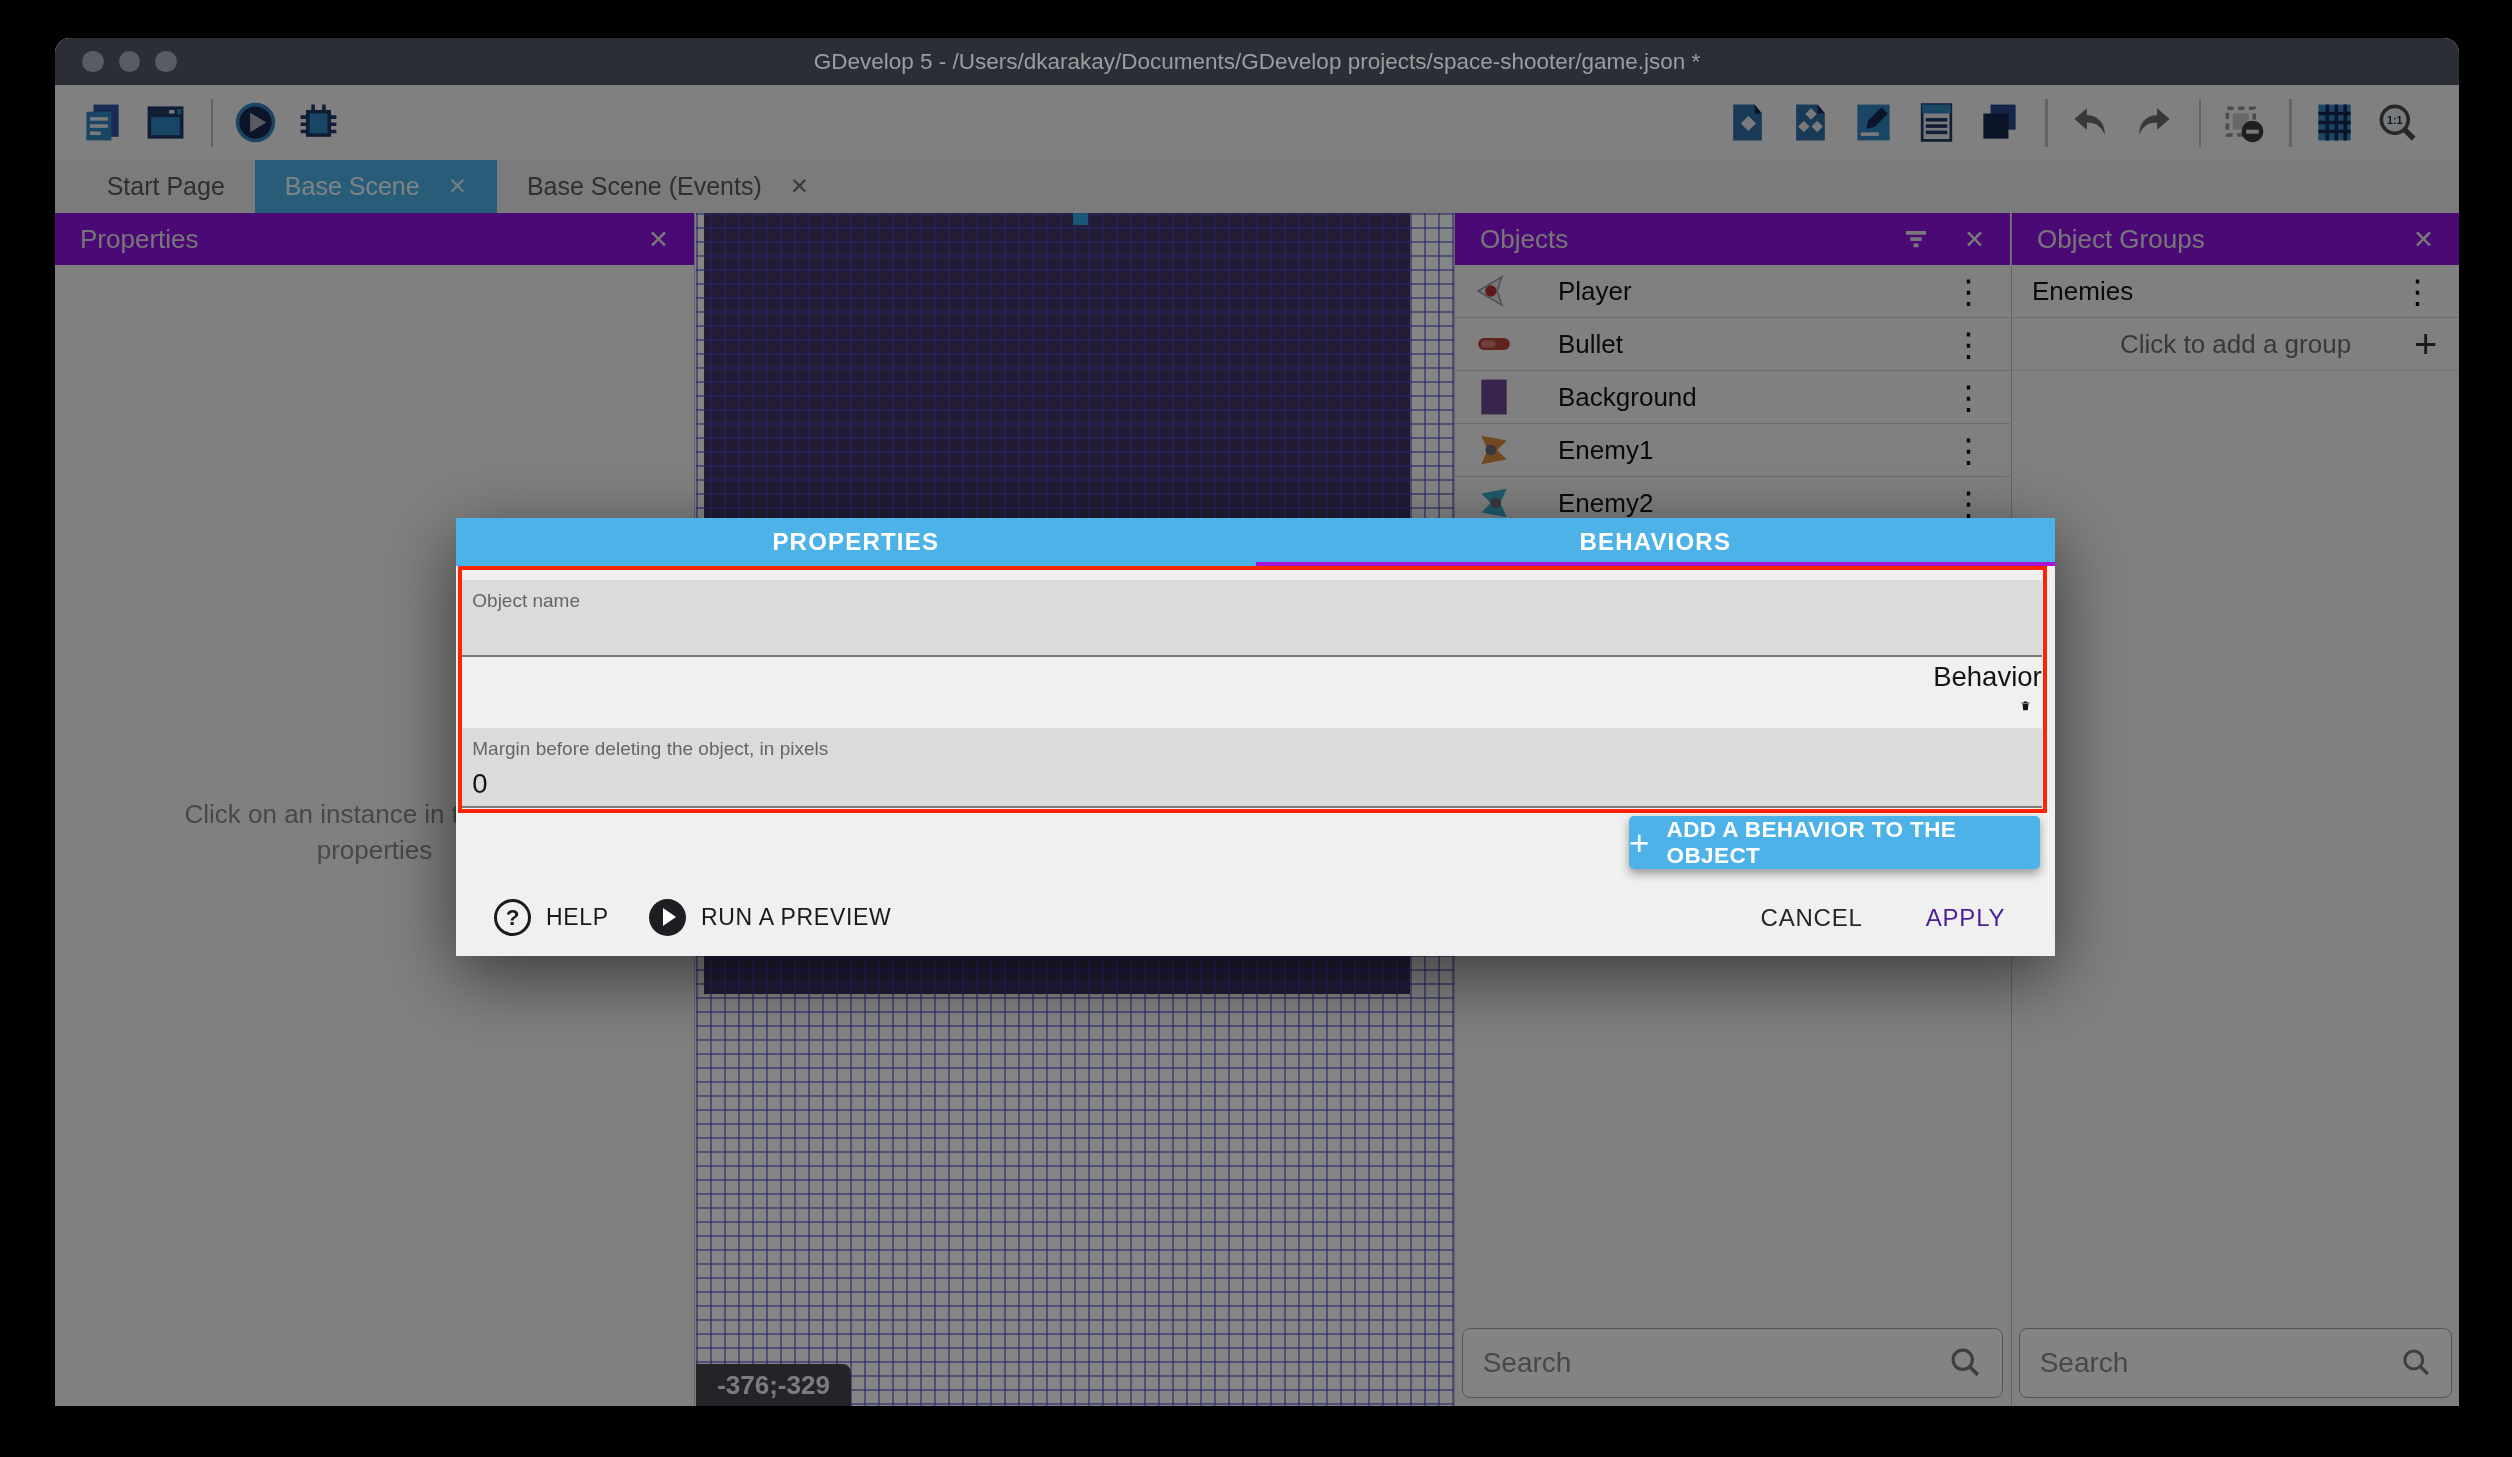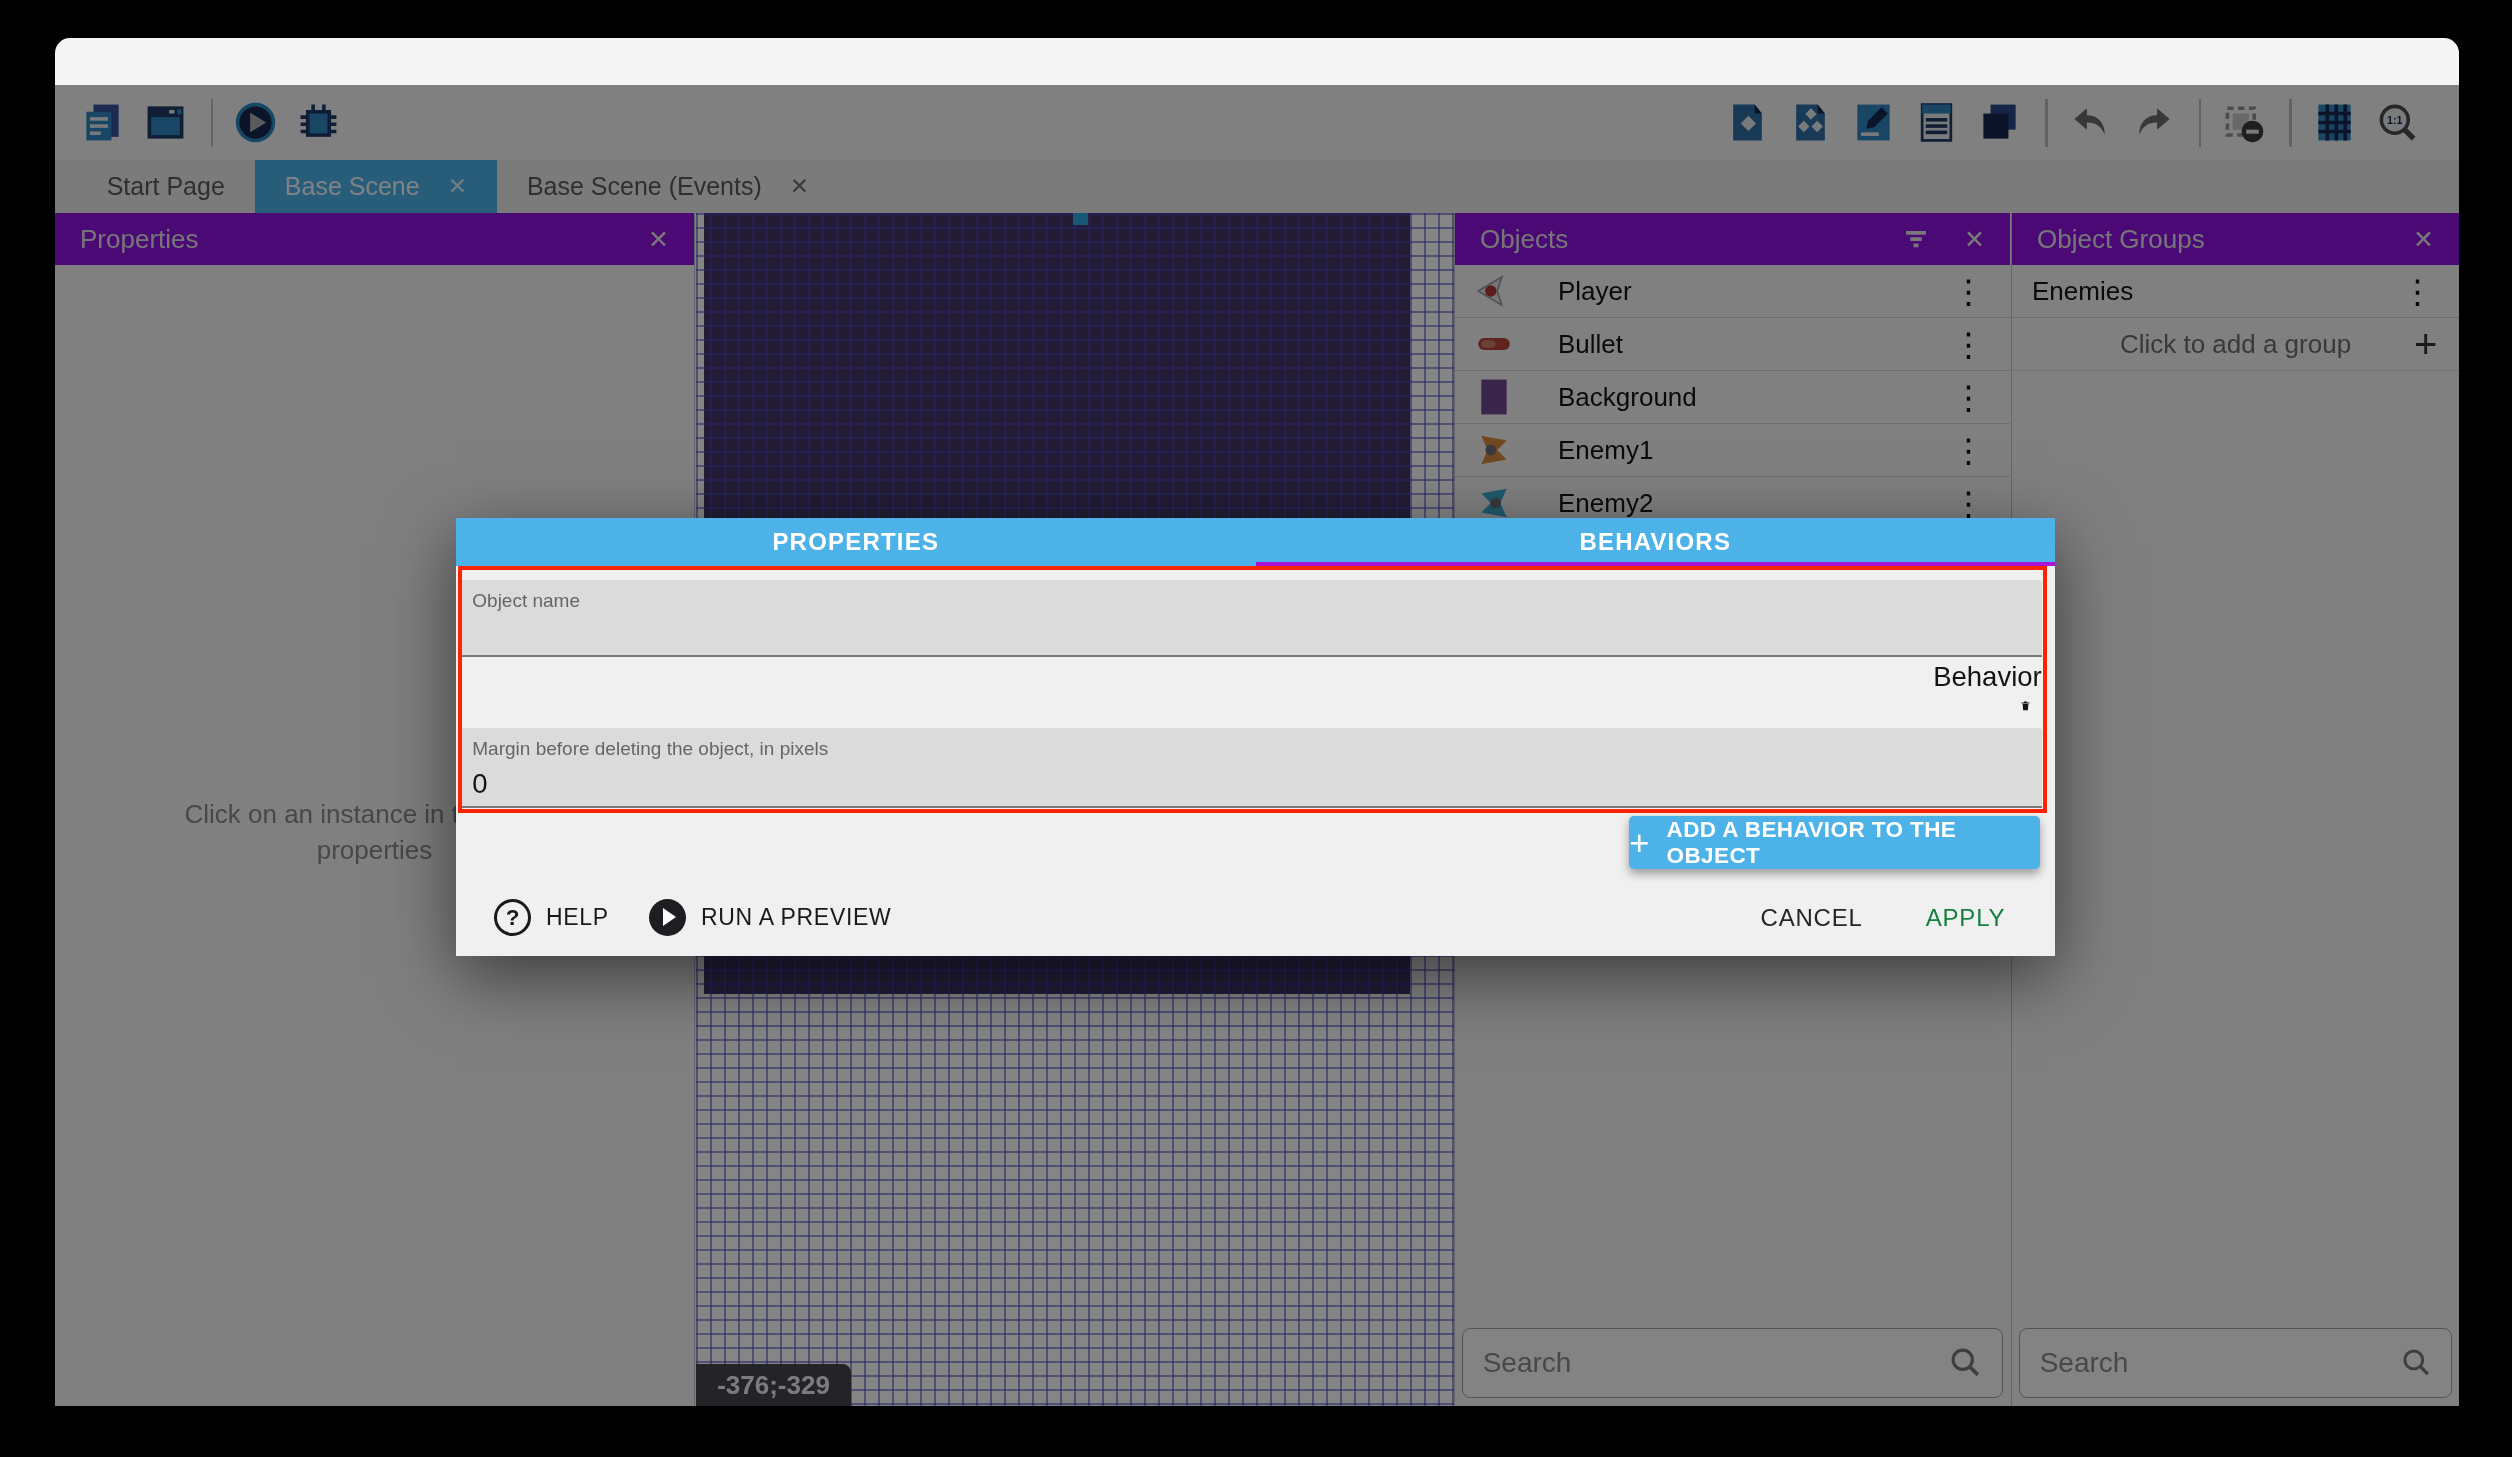--- a/index.html
+++ b/index.html
@@ -108,28 +108,36 @@
 
   .mfoot { position:absolute; left:0; right:0; bottom:0; height:77px; display:flex; align-items:center; padding:0 38px; }
   .ficon-help { width:37px; height:37px; border-radius:50%; border:3.3px solid #1A1A1E; color:#1A1A1E;
                 display:flex; align-items:center; justify-content:center; font-size:22.5px; font-weight:bold; margin-right:15px; }
   .ficon-play { width:37px; height:37px; border-radius:50%; background:#1E1E22; position:relative; margin:0 15px 0 40px; }
   .ficon-play::after { content:""; position:absolute; left:14px; top:9.2px; border-left:13.3px solid #FFF;
                        border-top:9.2px solid transparent; border-bottom:9.2px solid transparent; }
   .flabel-btn { font-size:23px; color:#1A1A1E; font-weight:500; letter-spacing:0.7px; cursor:pointer; }
   .mfoot .spacer { flex:1; }
   .cancel-btn { font-size:24px; color:#26262A; font-weight:500; letter-spacing:0.8px; cursor:pointer; margin-right:63px; }
-  .apply-btn { font-size:24px; color:#15803d; font-weight:500; letter-spacing:0.8px; cursor:pointer; margin-right:11.7px; }
+  .apply-btn { font-size:24px; color:#4c1d95; font-weight:500; letter-spacing:0.8px; cursor:pointer; margin-right:11.7px; }
 </style>
 </head>
 <body>
 
 <div class="stage">
   <div class="window">
 
+    <div class="titlebar">
+      <div class="lights">
+        <span class="light"></span>
+        <span class="light"></span>
+        <span class="light"></span>
+      </div>
+      <div class="win-title">GDevelop 5 - /Users/dkarakay/Documents/GDevelop projects/space-shooter/game.json *</div>
+    </div>
 
     <div class="toolbar">
       <div class="tbicon">
         <svg viewBox="0 0 48 48">
             <rect x="14" y="4" width="28" height="36" fill="#32519B"></rect>
             <rect x="6" y="12" width="28" height="32" fill="#2E86C0"></rect>
             <rect x="10" y="18" width="20" height="4" fill="#E8EAEE"></rect>
             <rect x="10" y="26" width="20" height="4" fill="#E8EAEE"></rect>
             <rect x="10" y="34" width="12" height="4" fill="#E8EAEE"></rect>
           </svg>

